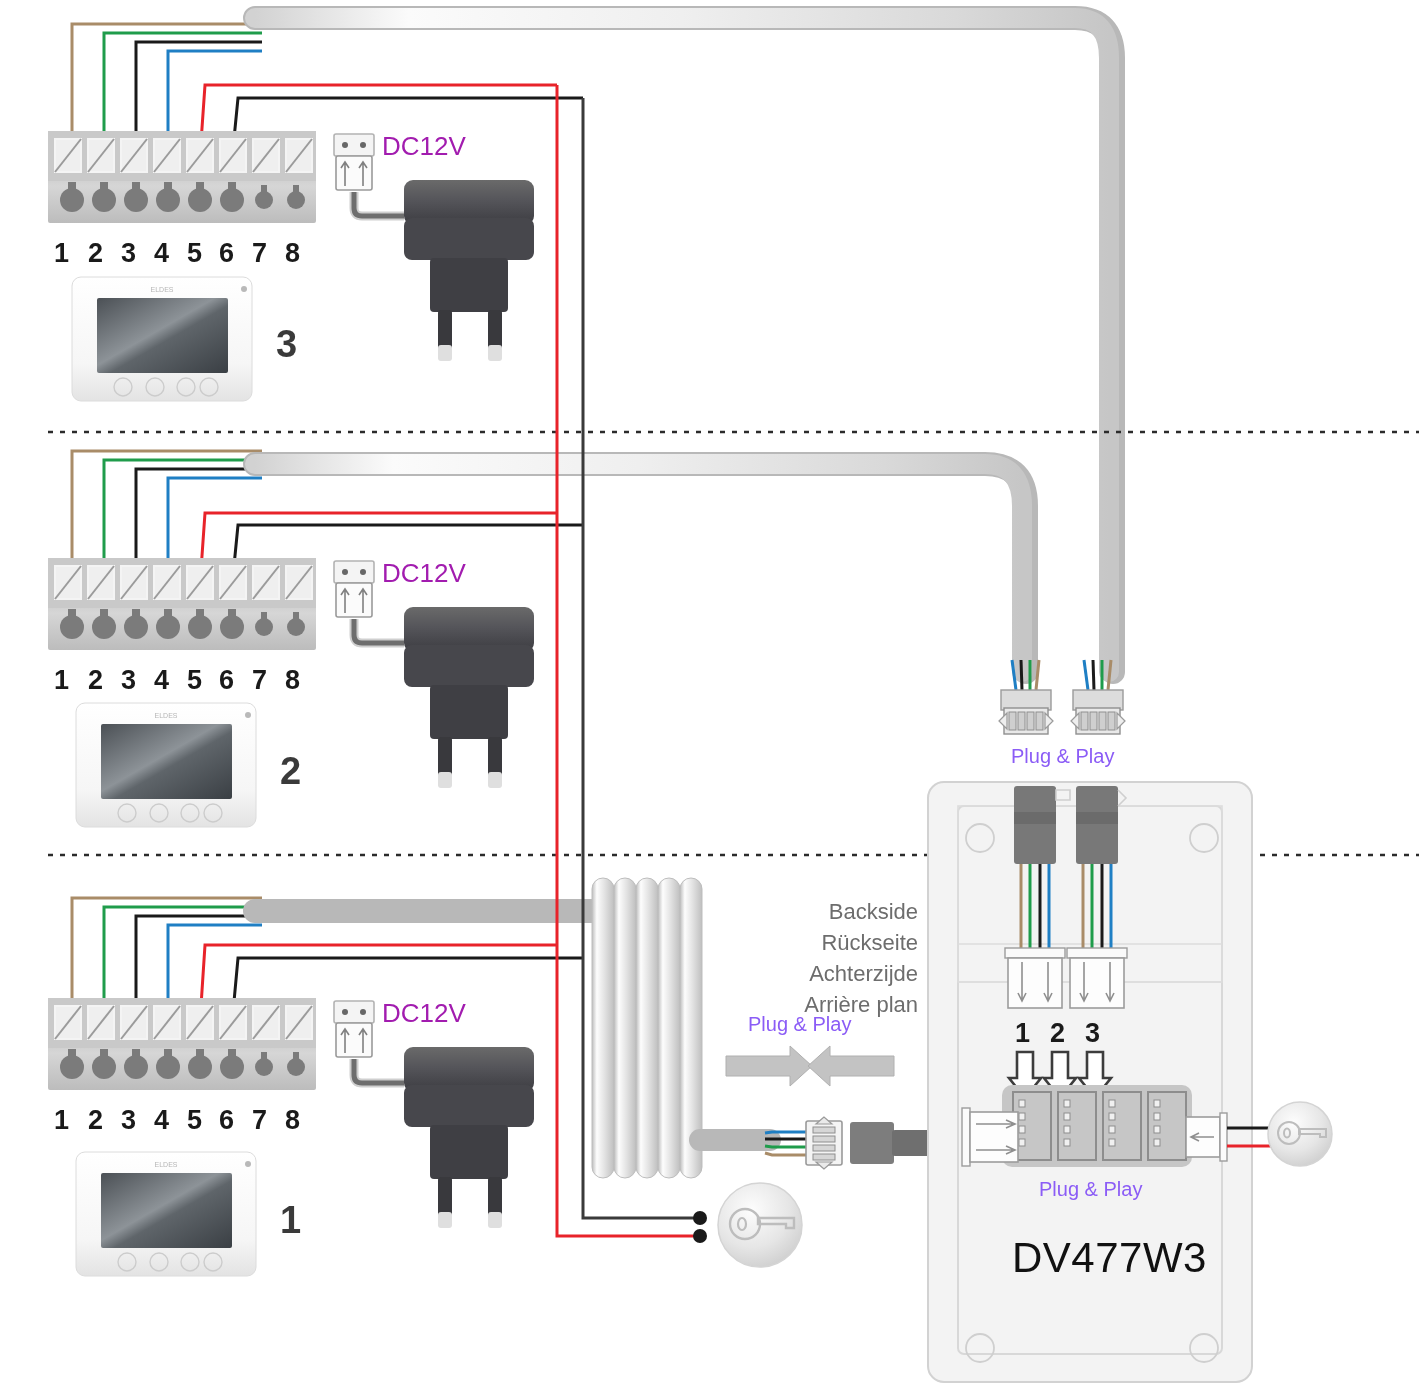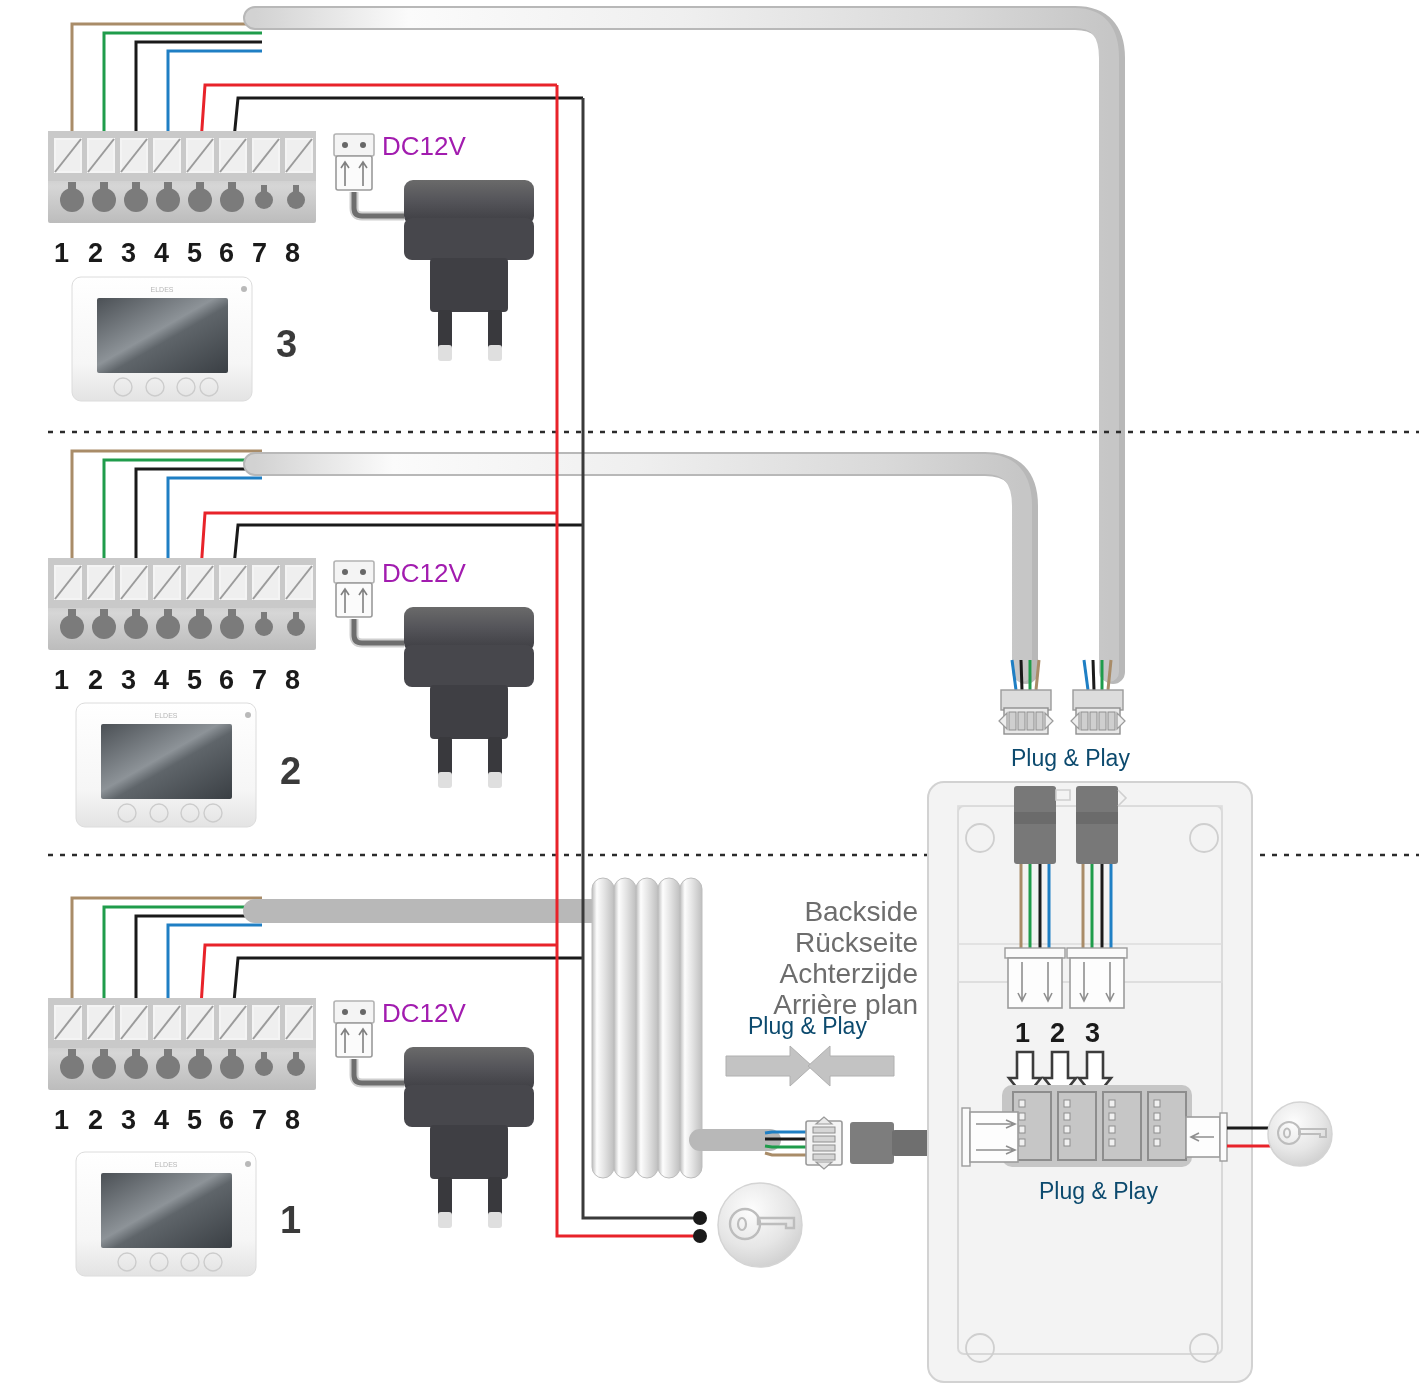--- a/index.html
+++ b/index.html
@@ -3,22 +3,22 @@
 <meta charset="utf-8">
 <style>
   html,body{margin:0;padding:0;background:#fff;}
   body{font-family:"Liberation Sans",sans-serif;}
   #stage{position:relative;width:1419px;height:1400px;background:#ffffff;overflow:hidden;}
   #stage svg{position:absolute;left:0;top:0;}
   .lbl{position:absolute;color:#231f20;}
   .num-lbl{font-weight:bold;font-size:27px;color:#1a1a1a;font-family:"Liberation Sans",sans-serif;}
   .mon-num{font-weight:bold;font-size:38px;color:#3a3a3a;}
   .dc-lbl{font-size:26px;color:#a21caf;}
-  .pnp-lbl{font-size:23px;color:#0c4a6e;}
-  .side-lbl{font-size:28px;color:#6d6d6d;text-align:right;line-height:31px;}
+  .pnp-lbl{font-size:20px;color:#8b5cf6;}
+  .side-lbl{font-size:22px;color:#6d6d6d;text-align:right;line-height:31px;}
   .model-lbl{font-size:42px;color:#111;letter-spacing:.5px;}
 </style>
 </head>
 <body>
 
 <div id="stage">
 
 <svg width="1419" height="1400" viewBox="0 0 1419 1400">
   <defs>
     <linearGradient id="sheathH" x1="0" y1="0" x2="0" y2="1">
@@ -596,14 +596,15 @@
 </div>
 
 <span class="lbl pnp-lbl" style="left:748px;top:1013px;">Plug &amp; Play</span>
 
 <span class="lbl num-lbl" style="left:1015px;top:1018px;">1</span>
 <span class="lbl num-lbl" style="left:1050px;top:1018px;">2</span>
 <span class="lbl num-lbl" style="left:1085px;top:1018px;">3</span>
 
 <span class="lbl pnp-lbl" style="left:1039px;top:1178px;">Plug &amp; Play</span>
 
+<span class="lbl model-lbl" style="left:1012px;top:1234px;">DV477W3</span>
 
 </div>
 
 </body></html>

